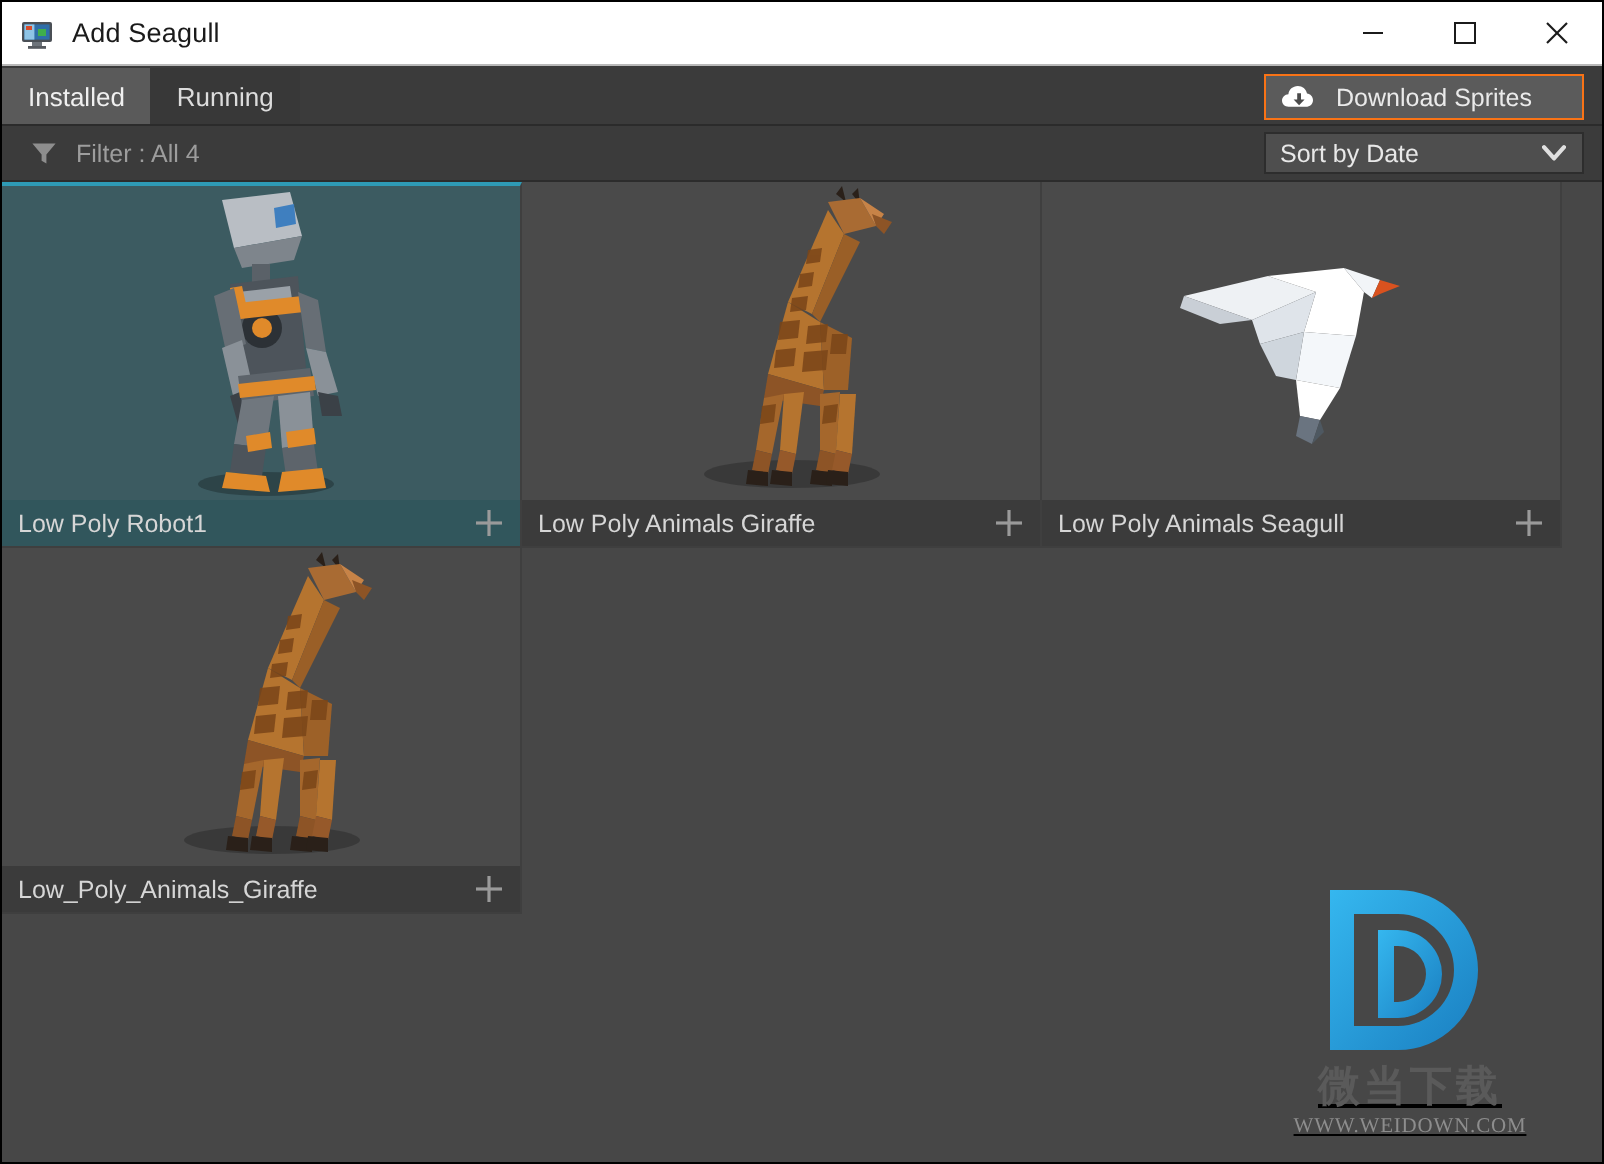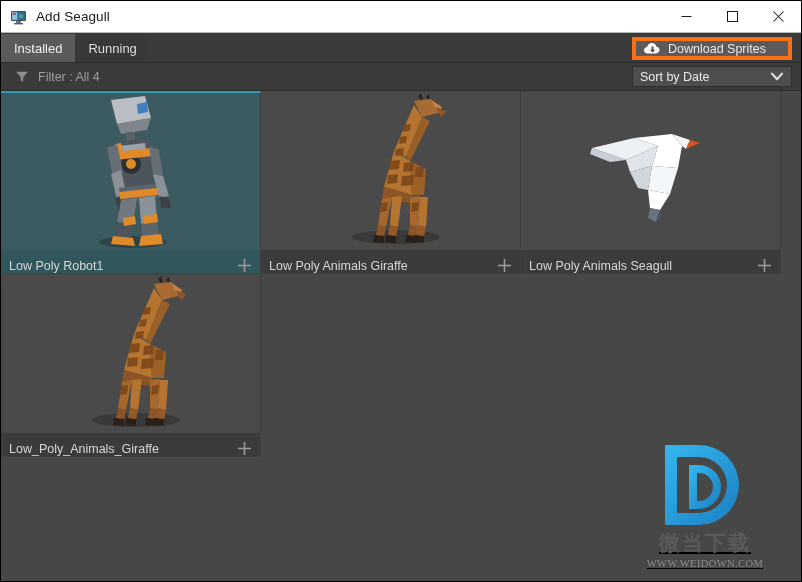--- a/index.html
+++ b/index.html
@@ -59,21 +59,21 @@
   }
   .tab.active {
     background:#5a5a5a;
     color:#f0f0f0;
   }
   .download-btn {
     position:absolute;
     right:9px; top:4px;
     width:160px; height:23px;
     background:#5b5b5b;
-    border:4px solid #f97316;
+    border:1px solid #f97316;
     display:flex; align-items:center;
     color:#eaeaea; font-size:12.5px;
   }
   .cloud-icon { margin-left:7px; flex:none; display:block; }
   .download-label { flex:1; text-align:center; padding-right:14px; }
 
   
   .filterbar {
     height:28px; min-height:28px;
     background:#3b3b3b;
@@ -138,21 +138,21 @@
     border-top:2px solid #2e9ab5;
   }
   .tile-art {
     position:absolute; left:0; right:0; top:0; bottom:23px;
     display:flex; align-items:center; justify-content:center;
   }
   .tile-bar {
     position:absolute; left:0; right:0; bottom:0;
     height:23px;
     background:#3b3b3b;
-    display:flex; align-items:flex-end;
+    display:flex; align-items:center;
     color:#d6d6d6; font-size:12.5px;
   }
   .tile.selected .tile-bar { background:#31565c; }
   .tile-name { padding-left:8px; flex:1; white-space:nowrap; overflow:hidden; text-overflow:ellipsis; }
   .plus-icon { margin-right:8px; flex:none; display:block; }
 
   
   .watermark {
     position:absolute;
     right:26px; bottom:12px;

